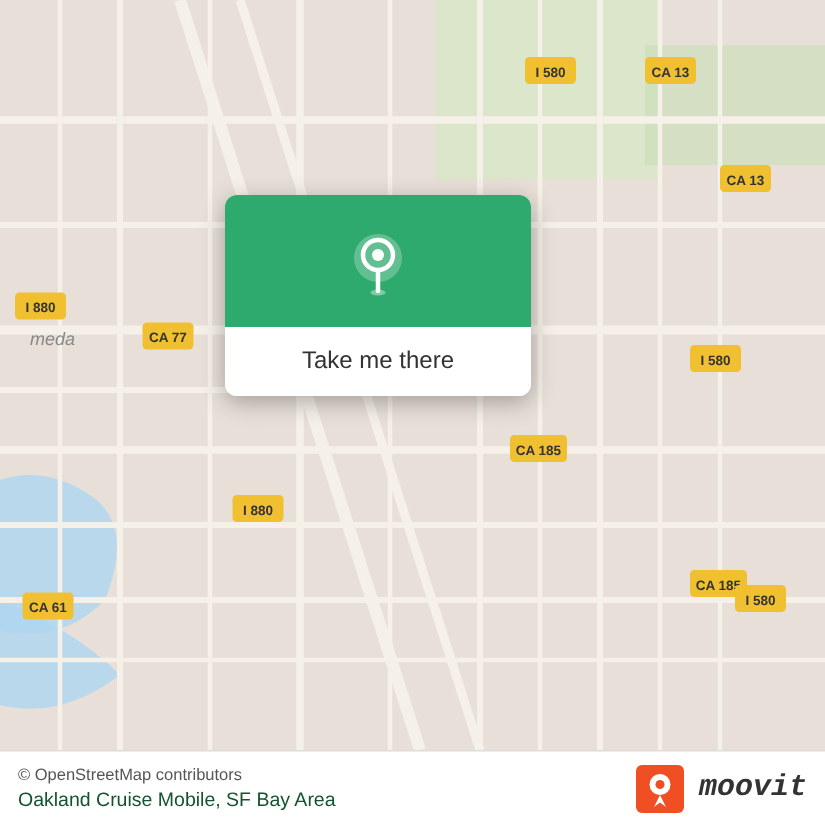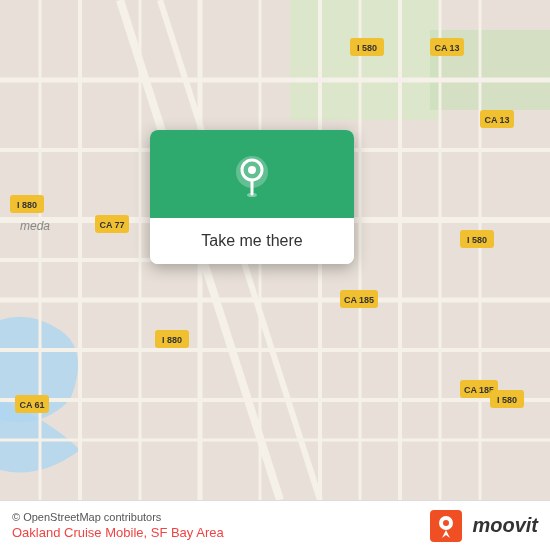--- a/index.html
+++ b/index.html
@@ -81,37 +81,38 @@
 
     #copyright-text {
       font-size: 11px;
       color: #555;
     }
 
     #moovit-logo {
       display: flex;
       align-items: center;
       gap: 10px;
+      font-family: Liberation Mono, monospace;
     }
 
     #moovit-logo-icon {
       width: 32px;
       height: 32px;
     }
 
     #moovit-text {
       font-size: 20px;
       font-weight: bold;
       color: #333;
       font-style: italic;
     }
 
     #location-name {
       font-size: 13px;
-      color: #ef4444;
+      color: #14532d;
       font-weight: 400;
       text-align: right;
     }
 
     #bottom-left {
       display: flex;
       flex-direction: column;
       gap: 2px;
     }
   </style>

